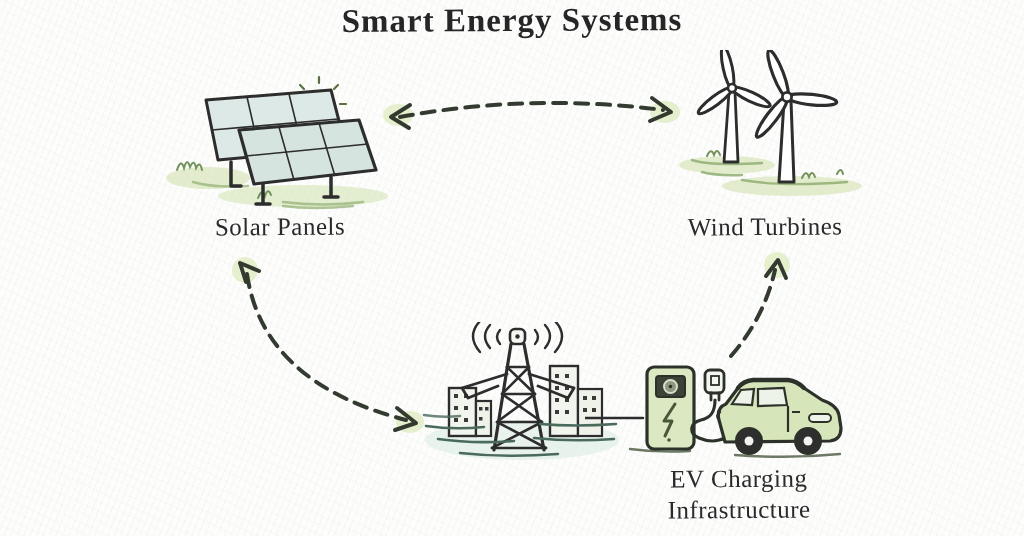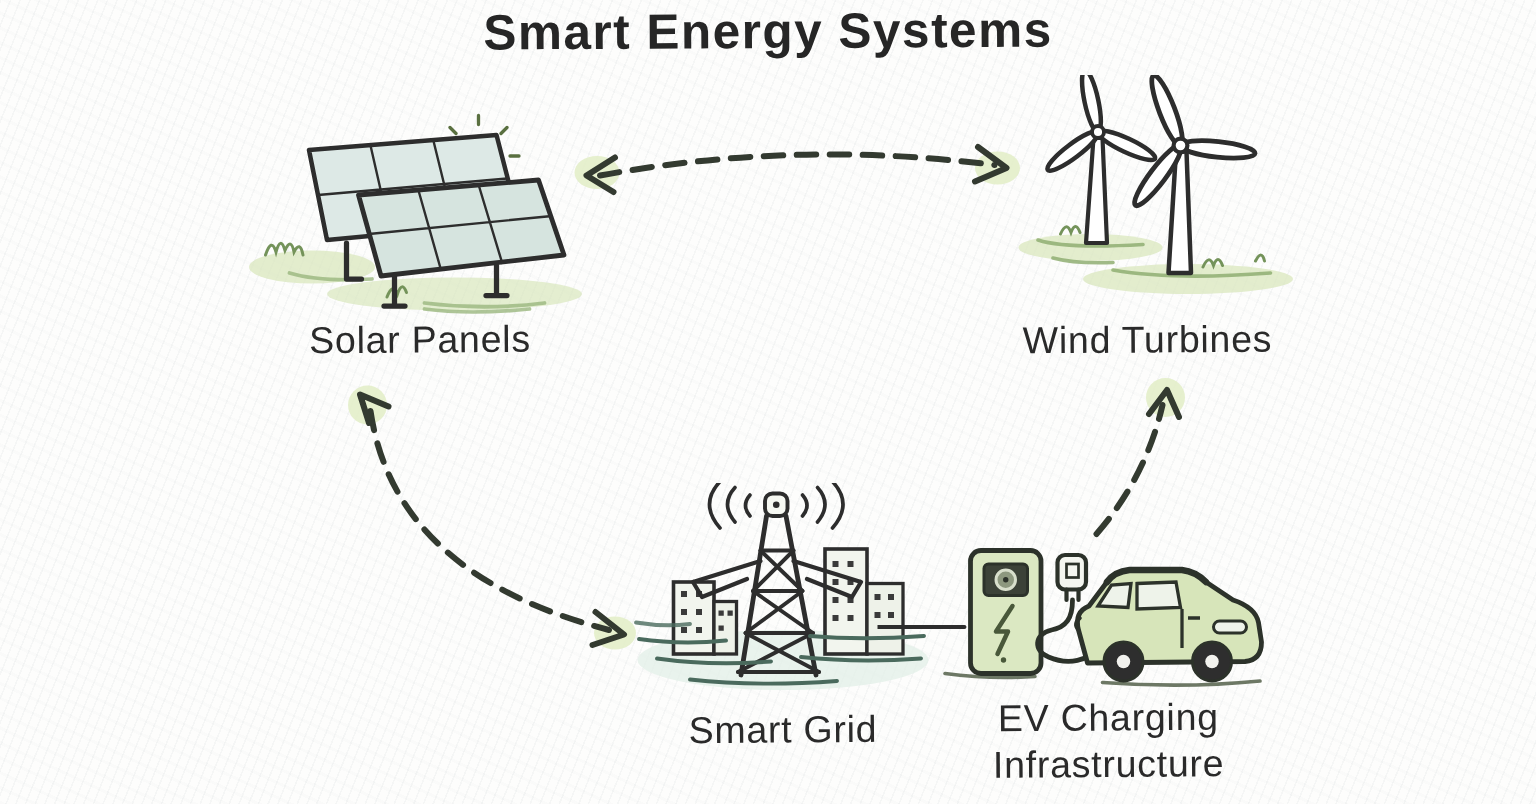--- a/index.html
+++ b/index.html
@@ -2,21 +2,21 @@
 <html><head>
 <meta charset="utf-8">
 <style>
   html,body{margin:0;padding:0;}
   .stage{
     position:relative; width:1024px; height:536px; overflow:hidden;
     background:
       repeating-linear-gradient(112deg, rgba(176,186,190,0.10) 0px, rgba(176,186,190,0.10) 1px, transparent 1px, transparent 6px),
       repeating-linear-gradient(25deg, rgba(200,206,208,0.06) 0px, rgba(200,206,208,0.06) 2px, transparent 2px, transparent 9px),
       #fdfdfc;
-    font-family:Liberation Sans, sans-serif;
+    font-family:Liberation Serif, serif;
     color:#2a2a2a;
   }
   .title{
     position:absolute; left:0; top:2px; width:1024px; text-align:center;
     font-size:33px; font-weight:bold; letter-spacing:1px; color:#262626;
     transform:rotate(-0.3deg);
   }
   .node-label{
     position:absolute; text-align:center; font-size:25px; letter-spacing:0.5px;
     color:#2a2a2a; line-height:1.22; transform:rotate(-0.4deg);
@@ -205,21 +205,20 @@
         <circle cx="164" cy="89" r="4.5" fill="#f2f2ee"></circle>
         <circle cx="223" cy="89" r="13" fill="#2e2e2e" stroke="#2c322a" stroke-width="2"></circle>
         <circle cx="223" cy="89" r="4.5" fill="#f2f2ee"></circle>
         <path d="M135,60 q-5,4 -1,8" fill="none" stroke="#2c322a" stroke-width="2.4" stroke-linecap="round"></path>
       </g>
     </svg>
   </div>
 
   <div class="node-label lbl-solar">Solar Panels</div>
   <div class="node-label lbl-wind">Wind Turbines</div>
-  <div class="node-label lbl-grid">Smart Grid</div>
   <div class="node-label lbl-ev">EV Charging Infrastructure</div>
 
   <svg class="arrows" width="1024" height="536" viewBox="0 0 1024 536">
 
     <g fill="#e3eec9" opacity="0.9">
       <ellipse cx="398" cy="115" rx="15" ry="11"></ellipse>
       <ellipse cx="665" cy="112" rx="15" ry="11"></ellipse>
       <ellipse cx="245" cy="270" rx="13" ry="13"></ellipse>
       <ellipse cx="410" cy="422" rx="14" ry="11"></ellipse>
       <ellipse cx="777" cy="265" rx="13" ry="13"></ellipse>

